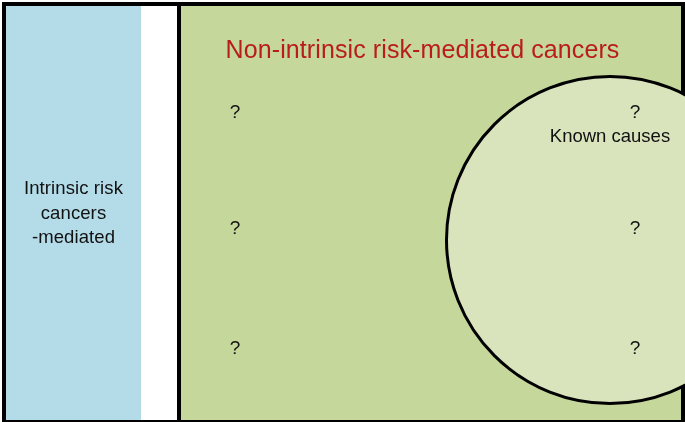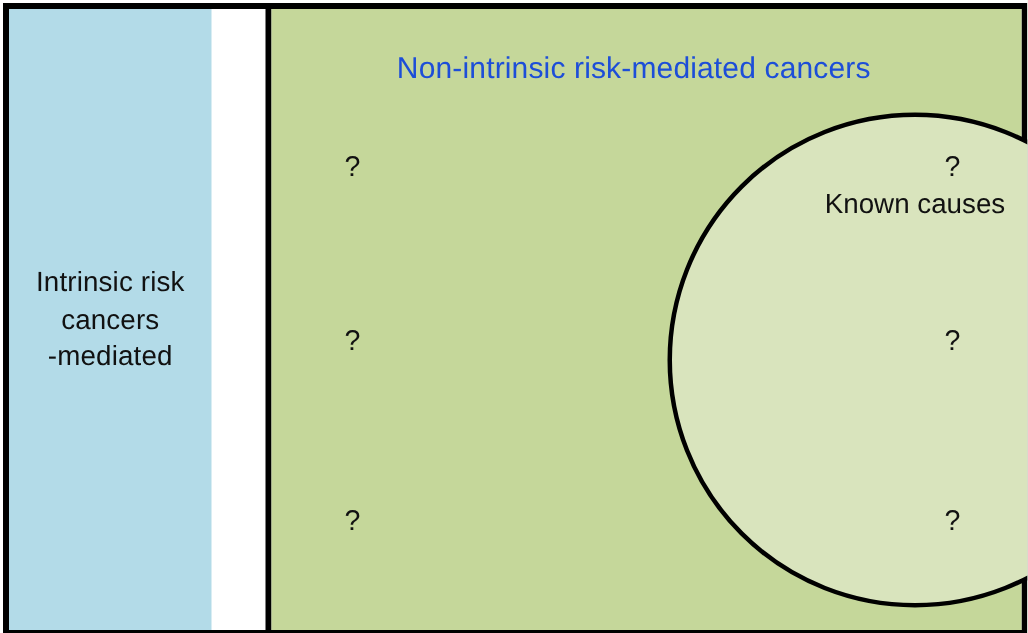--- a/index.html
+++ b/index.html
@@ -62,22 +62,22 @@
     line-height: 1.32;
     letter-spacing: 0.1px;
     user-select: none;
   }
   #nonintrinsic-title {
     position: absolute;
     left: 0;
     right: 17px;
     top: 29px;
     text-align: center;
-    font-size: 20px;
-    color: #1d4ed8;
+    font-size: 25px;
+    color: #b91c1c;
     letter-spacing: 0.1px;
     user-select: none;
   }
   .circle {
     position: absolute;
     border-radius: 50%;
     border: 3.5px solid #000000;
     box-sizing: border-box;
     display: flex;
     align-items: center;

